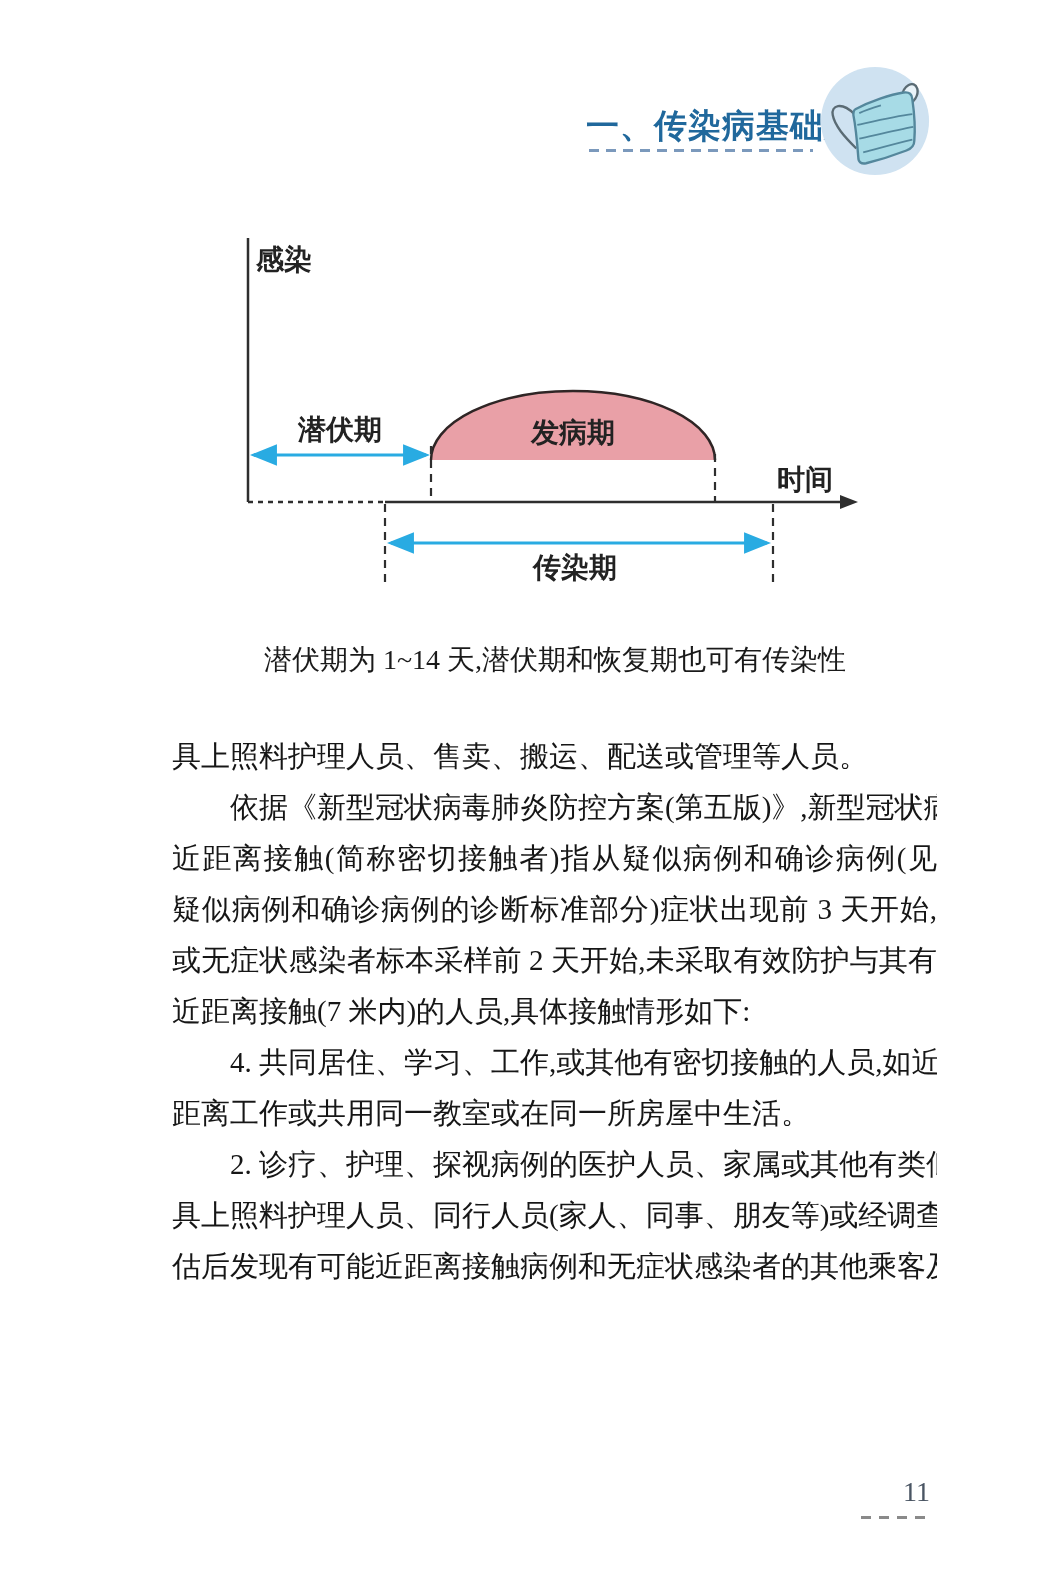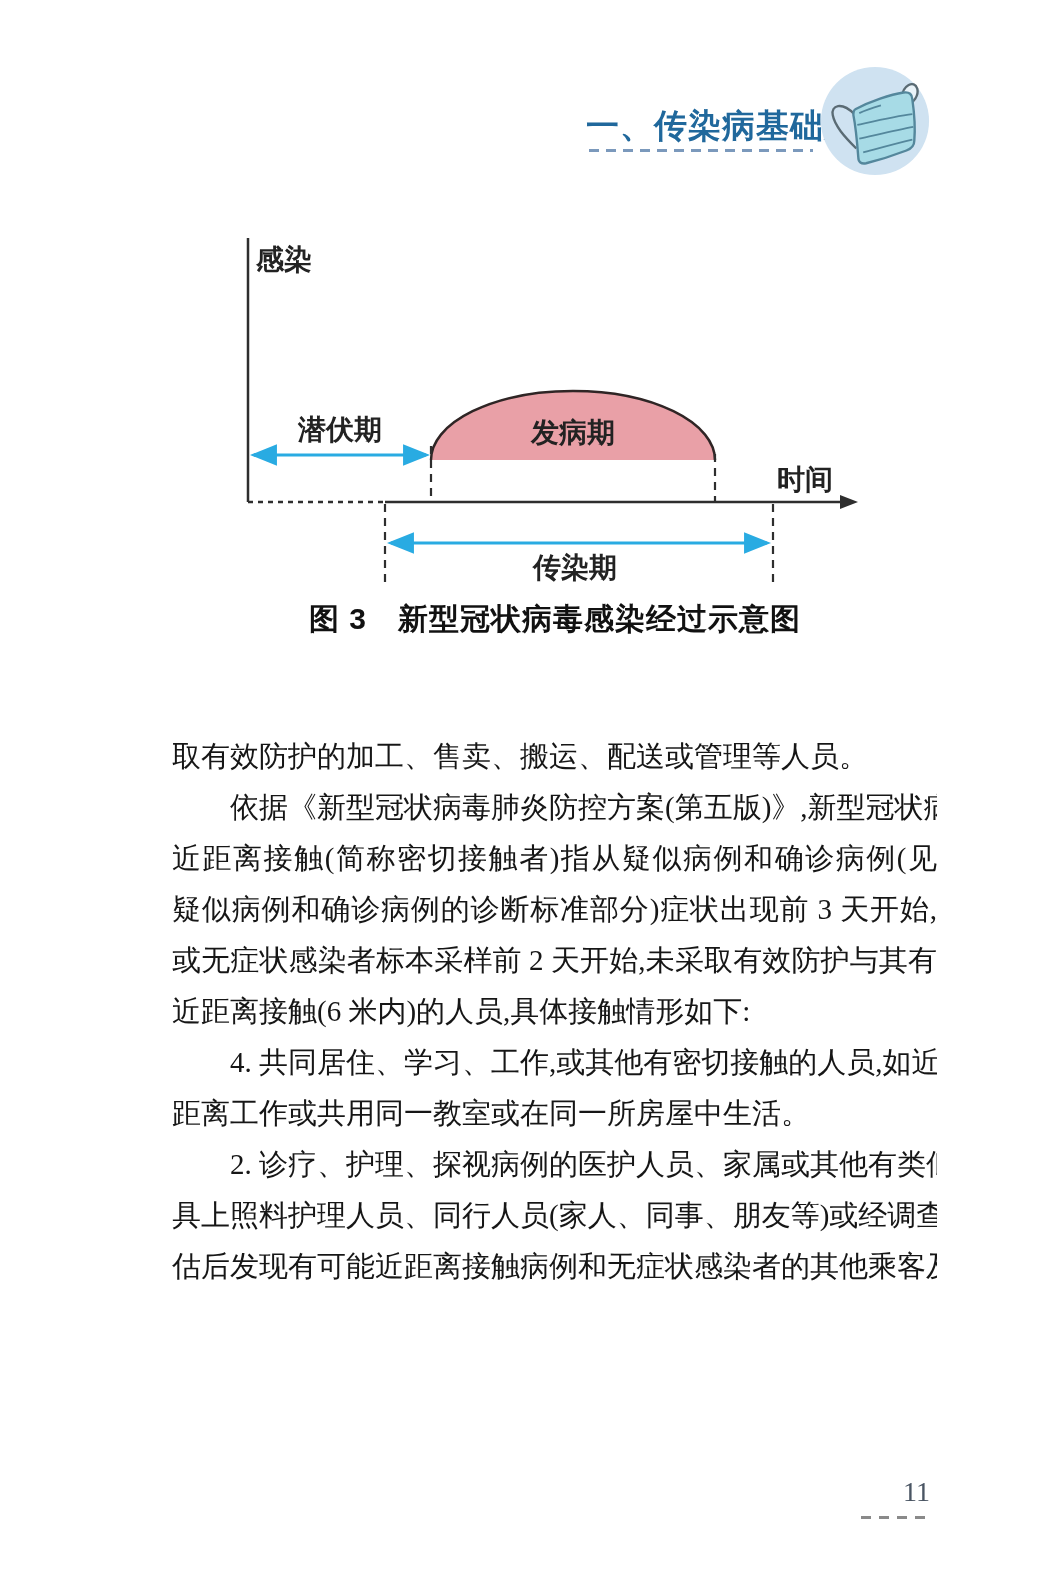--- a/index.html
+++ b/index.html
@@ -105,29 +105,29 @@
 
     <line x1="211" y1="315" x2="587" y2="315" stroke="#29abe2" stroke-width="3" marker-start="url(#ab)" marker-end="url(#ab)"></line>
 
     <text x="76" y="41" font-size="28">感染</text>
     <text x="597" y="261" font-size="28">时间</text>
     <text x="160" y="211" font-size="28" text-anchor="middle">潜伏期</text>
     <text x="393" y="214" font-size="28" text-anchor="middle" fill="#ffffff">发病期</text>
     <text x="395" y="349" font-size="28" text-anchor="middle">传染期</text>
   </svg>
 
-  <div class="fig-caption">图 3　新型冠状病毒感染经过示意图</div>
+  <div class="fig-subcaption">潜伏期为 1~14 天,潜伏期和恢复期也可有传染性</div>
 
   <div class="body-text">
-      <div class="pline">取有效防护的加工、售卖、搬运、配送或管理等人员。</div>
+      <div class="pline">具上照料护理人员、售卖、搬运、配送或管理等人员。</div>
       <div class="pline stretch indent">依据《新型冠状病毒肺炎防控方案(第五版)》,新型冠状病</div>
       <div class="pline stretch">近距离接触(简称密切接触者)指从疑似病例和确诊病例(见</div>
       <div class="pline stretch">疑似病例和确诊病例的诊断标准部分)症状出现前 3 天开始,</div>
       <div class="pline stretch">或无症状感染者标本采样前 2 天开始,未采取有效防护与其有</div>
-      <div class="pline">近距离接触(6 米内)的人员,具体接触情形如下:</div>
+      <div class="pline">近距离接触(7 米内)的人员,具体接触情形如下:</div>
       <div class="pline stretch indent">4. 共同居住、学习、工作,或其他有密切接触的人员,如近</div>
       <div class="pline">距离工作或共用同一教室或在同一所房屋中生活。</div>
       <div class="pline stretch indent">2. 诊疗、护理、探视病例的医护人员、家属或其他有类似近</div>
       <div class="pline stretch">具上照料护理人员、同行人员(家人、同事、朋友等)或经调查评</div>
       <div class="pline stretch">估后发现有可能近距离接触病例和无症状感染者的其他乘客及</div>
     </div>
 
   <div class="page-number">11</div>
   <div class="footer-dashes"></div>
 

